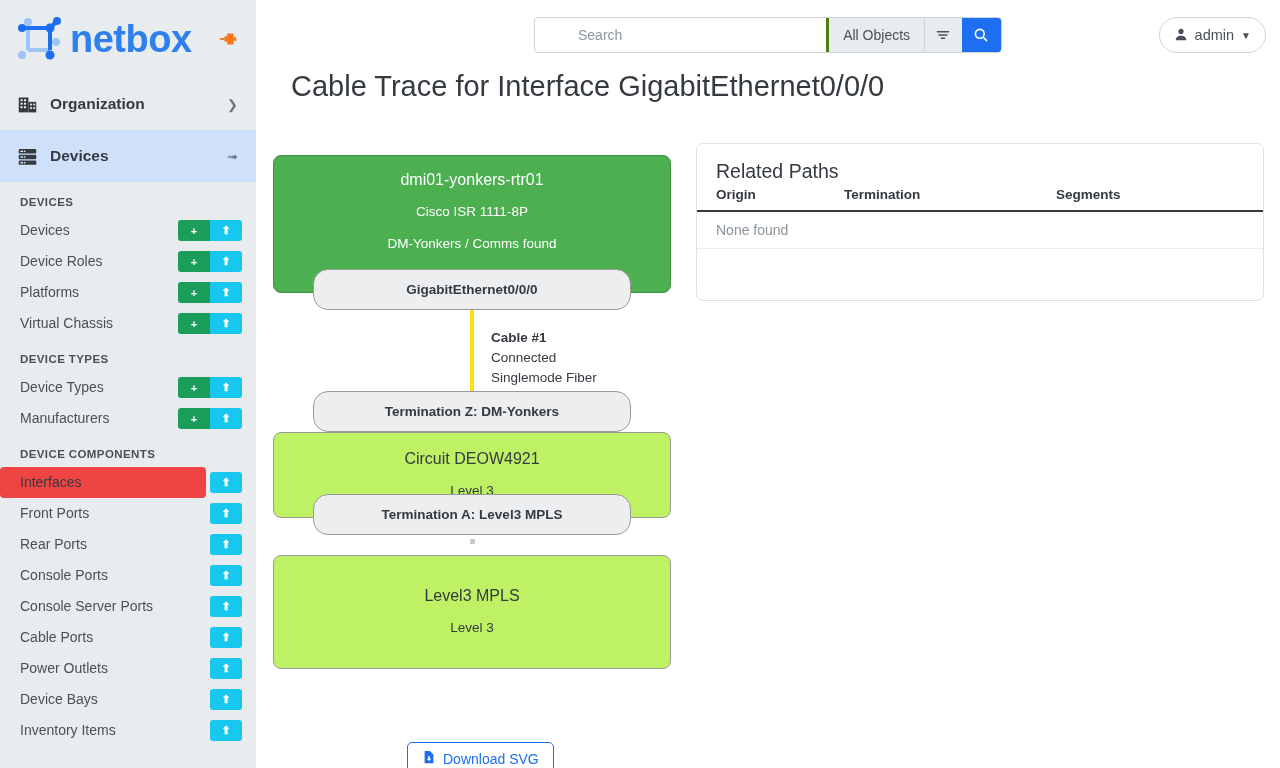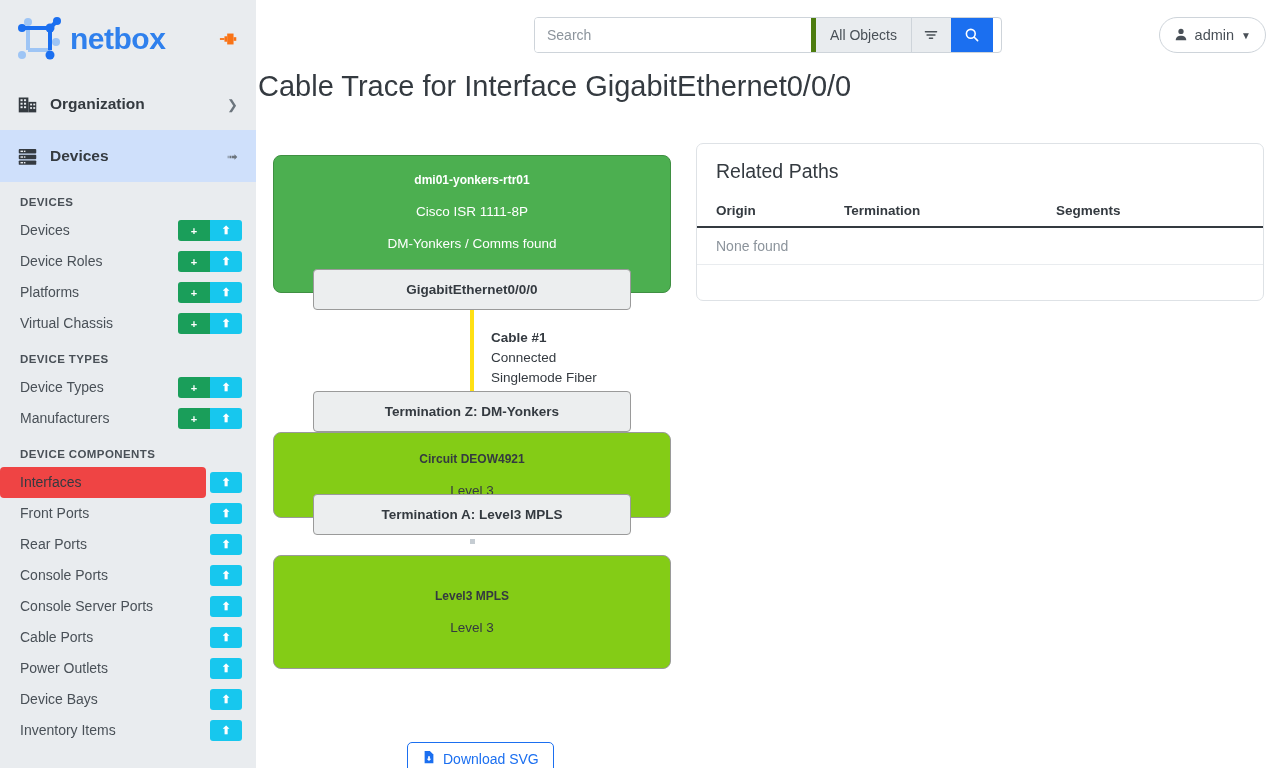--- a/index.html
+++ b/index.html
@@ -19,21 +19,21 @@
     overflow: hidden;
   }
   #brand-row {
     height: 78px;
     display: flex; align-items: center;
     padding: 0 14px 0 16px;
   }
   #logo-link { display: flex; align-items: center; gap: 8px; flex: 1; text-decoration: none; }
   #logo-mark { width: 46px; height: 46px; flex: none; }
   #logo-word {
-    font-size: 30px; font-weight: 700; color: #2f80ed;
+    font-size: 38px; font-weight: 700; color: #2f80ed;
     letter-spacing: -0.5px; line-height: 1;
   }
   #pin-btn { width: 26px; height: 26px; display:flex; align-items:center; justify-content:center; }
   .nav-group-head {
     display: flex; align-items: center;
     height: 52px; padding: 0 18px 0 14px;
     cursor: pointer;
   }
   .nav-group-head.collapsed { background: #e9ecef; }
   .nav-group-head.expanded { background: #cfe0fb; }
@@ -69,69 +69,69 @@
   
   #header {
     position: absolute; left: 256px; top: 0;
     width: 1024px; height: 70px;
     background: #fff;
   }
   #search-wrap {
     position: absolute; left: 278px; top: 17px;
     display: flex; height: 36px;
     border: 1px solid #ced4da; border-radius: 4px;
-    overflow: hidden; width: 468px;
+    overflow: hidden; width: 468px; padding-left: 31px;
   }
   #search-input {
     width: 276px; border: none; outline: none;
     padding: 0 12px; font-size: 14px;
     font-family: "Liberation Sans", sans-serif; color: #495057;
     background: #fff;
   }
   #search-input::placeholder { color: #8c949c; }
   #obj-select {
     display: flex; align-items: center; justify-content: center;
     padding: 0 14px; font-size: 14px; color: #495057;
-    background: #e9ecef; border-left: 5px solid #4d7c0f;
+    background: #e9ecef; border-left: 3px solid #4d7c0f;
     white-space: nowrap;
   }
   #filter-btn {
     width: 40px; display: flex; align-items: center; justify-content: center;
     background: #e9ecef; border-left: 1px solid #ced4da;
   }
   #go-btn {
     width: 42px; display: flex; align-items: center; justify-content: center;
     background: #1b6ff0;
   }
   #user-btn {
     position: absolute; right: 14px; top: 17px;
     height: 36px; display: flex; align-items: center; gap: 7px;
     padding: 15px 14px; border: 1px solid #ced4da; border-radius: 18px;
     font-size: 14.5px; color: #495057; background: #fff;
   }
   
   #main { position: absolute; left: 256px; top: 70px; width: 1024px; height: 698px; }
   #page-title {
-    position: absolute; left: 2px; top: 0;
+    position: absolute; left: 35px; top: 0;
     font-size: 29px; font-weight: 400; color: #343a40;
   }
   
   #trace { position: absolute; left: 17px; top: 85px; width: 398px; }
   .node {
     position: relative; width: 398px;
     border: 1px solid #9a9a9a; border-radius: 8px;
     text-align: center; padding: 14px 8px;
   }
   .node.device { background: #4caf50; border-color: #3f8f42; color: #fff; padding-bottom: 38px; }
-  .node.circuit { background: #84cc16; color: #343a40; padding: 16px 8px; }
-  .node-t1 { font-size: 12px; font-weight: 700; line-height: 20px; }
+  .node.circuit { background: #bef264; color: #343a40; padding: 16px 8px; }
+  .node-t1 { font-size: 16px; font-weight: 400; line-height: 20px; }
   .node-t2 { font-size: 13.5px; font-weight: 400; line-height: 20px; margin-top: 12px; }
   .term {
     position: relative; width: 318px; margin: -24px auto 0 auto;
-    background: #eceeef; border: 1px solid #9a9a9a; border-radius: 4px;
+    background: #eceeef; border: 1px solid #9a9a9a; border-radius: 15px;
     text-align: center; font-size: 13.5px; font-weight: 700;
     padding: 12px 6px; z-index: 2;
   }
   .term.lower { margin: -24px auto -24px auto; }
   .cable-seg { position: relative; height: 105px; }
   .cable-line {
     position: absolute; left: 199px; top: 0; width: 4px; height: 105px;
     background: #ffe014; transform: translateX(-2px);
   }
   .cable-lbl { position: absolute; left: 218px; top: 18px; text-align: left; }
@@ -148,21 +148,21 @@
     border: 1px solid #1b6ff0; border-radius: 5px;
     padding: 7px 14px; color: #1b6ff0; font-size: 14px; background: #fff;
   }
   
   #paths-card {
     position: absolute; left: 440px; top: 73px;
     width: 568px; height: 158px;
     background: #fff; border: 1px solid #dee2e6; border-radius: 7px;
   }
   #paths-title { font-size: 19.5px; padding: 16px 19px 0 19px; color: #343a40; }
-  #paths-table { width: 100%; border-collapse: collapse; margin-top: 16px; }
+  #paths-table { width: 100%; border-collapse: collapse; }
   #paths-table th {
     text-align: left; font-size: 13.5px; font-weight: 700; color: #343a40;
     padding: 4px 8px 8px 19px; border-bottom: 2px solid #343a40;
   }
   #paths-table td {
     font-size: 14px; color: #8c949c; padding: 10px 8px 10px 19px;
     border-bottom: 1px solid #e9ecef;
   }
 </style>
 </head>

